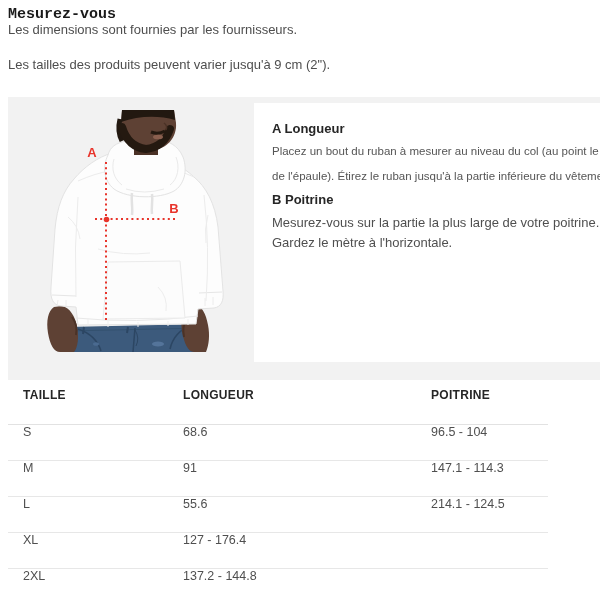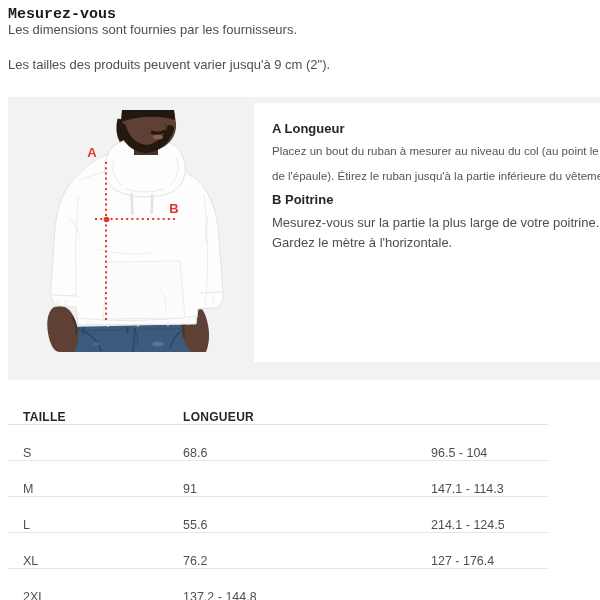--- a/index.html
+++ b/index.html
@@ -15,21 +15,21 @@
   .instructions{position:absolute;left:246px;top:6px;width:520px;height:259px;background:#ffffff;
     padding:18px 0 0 18px;box-sizing:border-box;}
   .m-head{font-size:13px;font-weight:700;color:#262626;line-height:16px;margin:0;}
   .h-a{margin-bottom:5px;}
   .h-b{margin-bottom:5px;}
   .m-desc{margin:0;white-space:nowrap;}
   .desc-a{font-size:11.5px;color:#555555;line-height:18px;margin-bottom:7px;}
   .desc-b{font-size:13px;color:#4f4f4f;line-height:20px;}
 
   .size-table{position:absolute;left:8px;top:388px;width:540px;font-size:12.5px;color:#4f4f4f;}
-  .t-row{display:flex;align-items:flex-end;height:35px;border-bottom:1px solid #e7e7e7;}
+  .t-row{display:flex;align-items:flex-start;height:35px;border-bottom:1px solid #e7e7e7;}
   .t-header{height:36px;font-size:12px;font-weight:700;color:#262626;letter-spacing:.3px;border-bottom:1px solid #e2e2e2;}
   .t-row:last-child{border-bottom:none;}
   .c1{width:160px;padding-left:15px;box-sizing:border-box;}
   .c2{width:248px;padding-left:15px;box-sizing:border-box;}
   .c3{flex:1;padding-left:15px;box-sizing:border-box;}
 </style>
 </head>
 <body>
 
 <div class="viewport">
@@ -113,39 +113,39 @@
       <p class="m-head h-b">B Poitrine</p>
       <p class="m-desc desc-b">Mesurez-vous sur la partie la plus large de votre poitrine.</p>
       <p class="m-desc desc-b">Gardez le mètre à l'horizontale.</p>
     </div>
   </div>
 
   <div class="size-table">
     <div class="t-row t-header">
       <div class="c1">TAILLE</div>
       <div class="c2">LONGUEUR</div>
+      <div class="c3">POITRINE</div>
     </div>
     <div class="t-row">
       <div class="c1">S</div>
       <div class="c2">68.6</div>
       <div class="c3">96.5 - 104</div>
     </div>
     <div class="t-row">
       <div class="c1">M</div>
       <div class="c2">91</div>
       <div class="c3">147.1 - 114.3</div>
     </div>
     <div class="t-row">
       <div class="c1">L</div>
       <div class="c2">55.6</div>
       <div class="c3">214.1 - 124.5</div>
     </div>
     <div class="t-row">
       <div class="c1">XL</div>
-      <div class="c2">76.2</div>
       <div class="c3">127 - 176.4</div>
     </div>
     <div class="t-row">
       <div class="c1">2XL</div>
       <div class="c3">137.2 - 144.8</div>
     </div>
   </div>
 
 </div>
 

